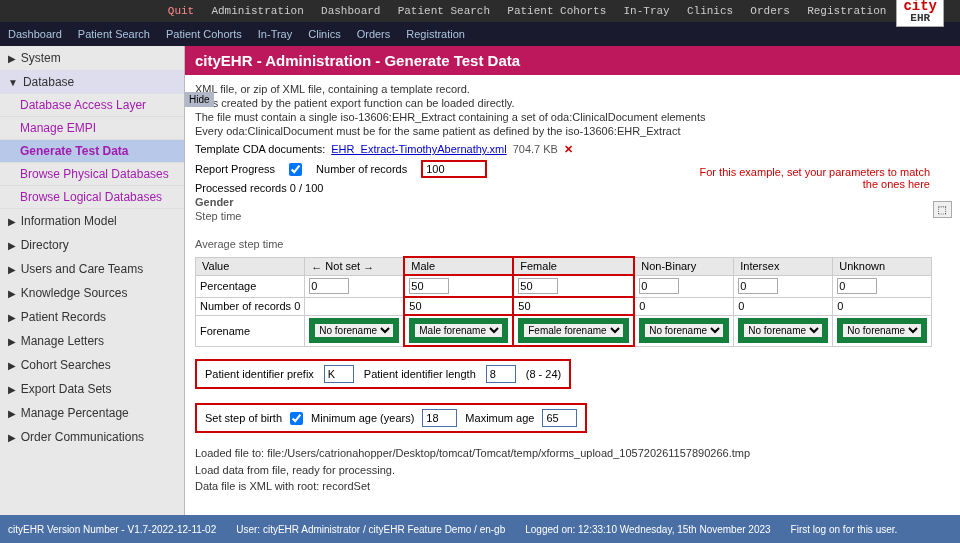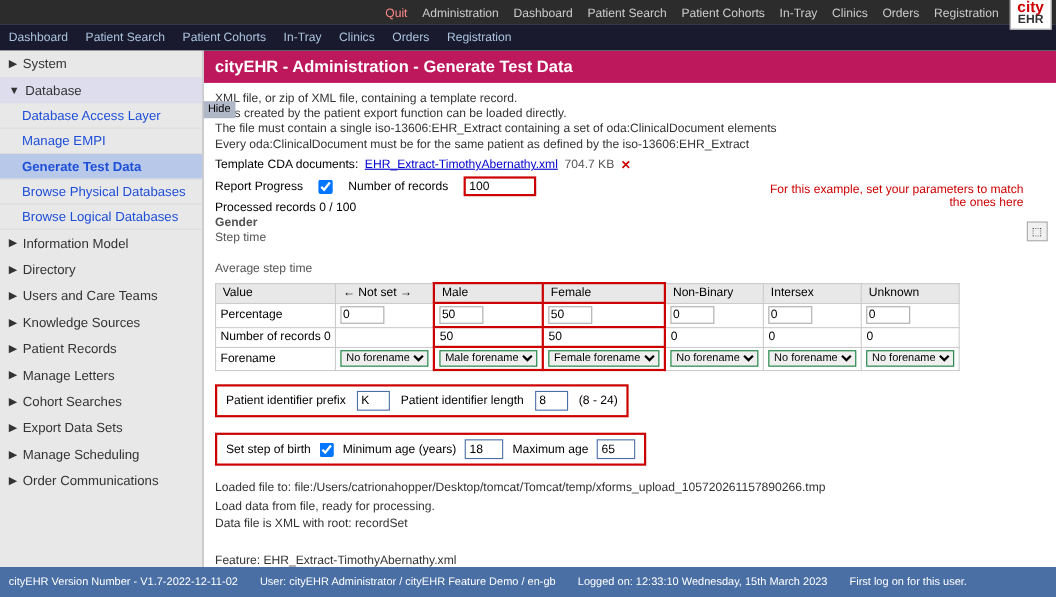--- a/index.html
+++ b/index.html
@@ -5,22 +5,23 @@
     * { box-sizing: border-box; margin: 0; padding: 0; }
     body { font-family: Arial, sans-serif; font-size: 12px; background: #d0d0d0; width: 960px; height: 543px; overflow: hidden; }
 
     
     #top-bar {
       background: #2c2c2c;
       color: #ccc;
       display: flex;
       justify-content: flex-end;
       align-items: center;
-      padding: 2px 4px;
+      padding: 2px 16px;
       height: 22px;
+      font-family: Liberation Mono, monospace;
     }
     #top-bar .top-links a, #top-bar .top-links span {
       color: #ccc;
       text-decoration: none;
       margin-left: 10px;
       font-size: 11px;
       cursor: pointer;
     }
     #logo-box {
       background: white;
@@ -69,21 +70,21 @@
       padding: 5px 8px;
       cursor: pointer;
       font-size: 12px;
       color: #333;
     }
     .sidebar-group-header .arrow { margin-right: 5px; font-size: 10px; }
     .sidebar-item {
       padding: 4px 8px 4px 20px;
       cursor: pointer;
       font-size: 12px;
-      color: #1d4ed8;
+      color: #a21caf;
       border-bottom: 1px solid #ddd;
     }
     .sidebar-item.active { background: #b8c8e8; font-weight: bold; }
     .sidebar-group-header.expanded { background: #dde; }
 
     
     #content-area {
       flex: 1;
       background: white;
       overflow-y: auto;
@@ -128,21 +129,21 @@
     .form-input-sm { width: 66px; }
 
     
     .gender-section { margin: 6px 0; }
     .gender-label { font-size: 11px; font-weight: bold; color: #555; margin-bottom: 2px; }
     .gender-table { border-collapse: collapse; font-size: 11px; }
     .gender-table th { background: #e8e8e8; padding: 2px 6px; border: 1px solid #ccc; font-weight: normal; text-align: left; }
     .gender-table td { padding: 2px 4px; border: 1px solid #ccc; }
     .gender-table .highlighted { border: 2px solid #cc0000; }
     .gender-table input { border: 1px solid #aaa; width: 45px; font-size: 11px; padding: 1px; }
-    .gender-table select { font-size: 10px; border: 1px solid #15803d; }
+    .gender-table select { font-size: 10px; border: 6px solid #15803d; }
 
     
     .patient-id-section {
       border: 2px solid #cc0000;
       padding: 4px 8px;
       display: inline-flex;
       gap: 10px;
       align-items: center;
       margin: 6px 0;
     }
@@ -296,21 +297,21 @@
     <div class="sidebar-group-header">
       <span class="arrow">▶</span>
       <span>Cohort Searches</span>
     </div>
     <div class="sidebar-group-header">
       <span class="arrow">▶</span>
       <span>Export Data Sets</span>
     </div>
     <div class="sidebar-group-header">
       <span class="arrow">▶</span>
-      <span>Manage Scheduling</span>
+      <span>Manage Percentage</span>
     </div>
     <div class="sidebar-group-header">
       <span class="arrow">▶</span>
       <span>Order Communications</span>
     </div>
   </div>
 
   <div id="hide-show">Hide</div>
 
   <div id="content-area">
@@ -456,15 +457,15 @@
         <div>Size: 721580</div>
 
       </div>
     </div>
   </div>
 </div>
 
 <div id="status-bar">
   <span>cityEHR Version Number - V1.7-2022-12-11-02</span>
   <span>User: cityEHR Administrator / cityEHR Feature Demo / en-gb</span>
-  <span>Logged on: 12:33:10 Wednesday, 15th March 2023</span>
+  <span>Logged on: 12:33:10 Wednesday, 15th November 2023</span>
   <span>First log on for this user.</span>
 </div>
 
 </body></html>

